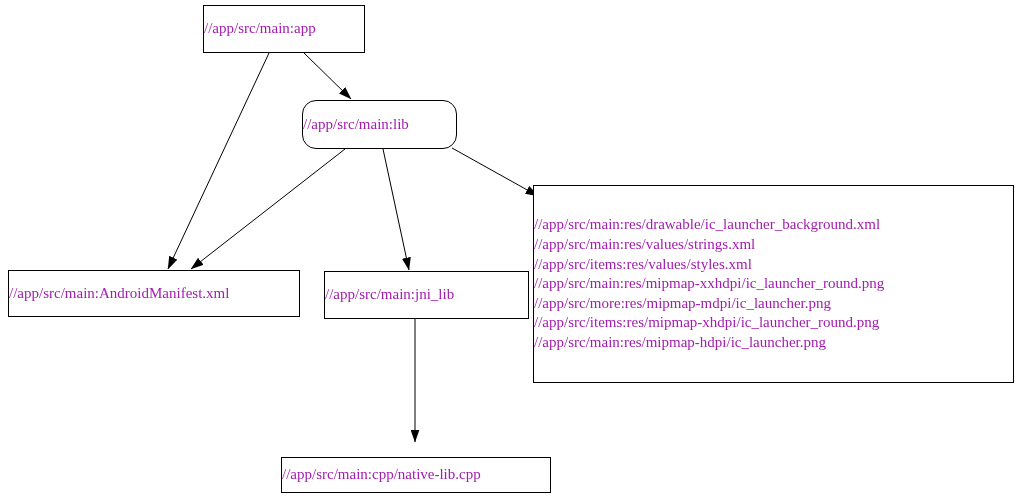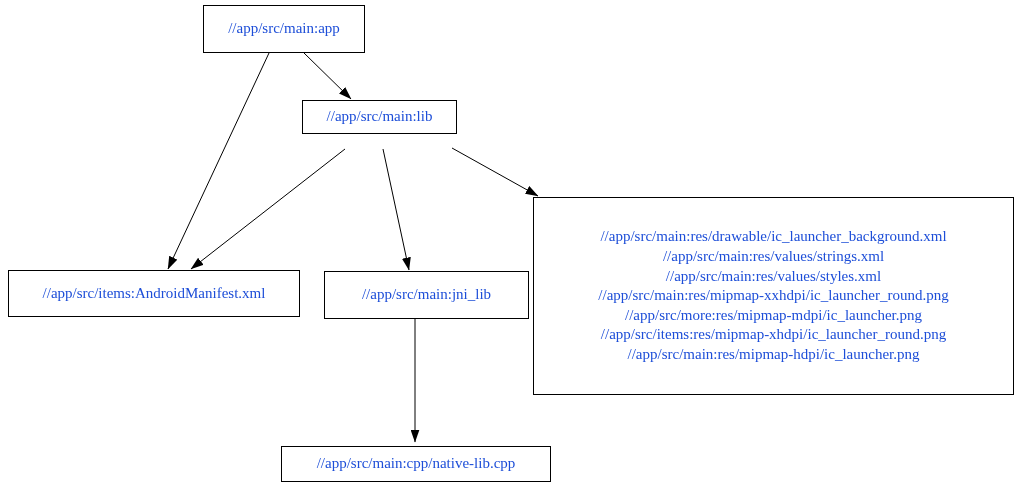--- a/index.html
+++ b/index.html
@@ -28,23 +28,23 @@
     stroke-width: 1;
     fill: none;
   }
   .node {
     position: absolute;
     box-sizing: border-box;
     background: #ffffff;
     border: 1px solid #000000;
     display: flex;
     flex-direction: column;
-    align-items: center;
+    align-items: flex-start;
     justify-content: center;
-    color: #1d4ed8;
+    color: #a21caf;
     font-size: 15px;
     text-align: center;
   }
   .node-line {
     white-space: nowrap;
     line-height: 19.6px;
   }
 </style>
 </head>
 <body>
@@ -59,34 +59,34 @@
   <line x1="304" y1="53" x2="351" y2="99" class="edge-line" marker-end="url(#arrowhead)"></line>
       <line x1="269" y1="53" x2="168" y2="269" class="edge-line" marker-end="url(#arrowhead)"></line>
       <line x1="345" y1="149" x2="191" y2="269" class="edge-line" marker-end="url(#arrowhead)"></line>
       <line x1="383" y1="149" x2="409" y2="270" class="edge-line" marker-end="url(#arrowhead)"></line>
       <line x1="452" y1="148" x2="538" y2="196" class="edge-line" marker-end="url(#arrowhead)"></line>
       <line x1="415" y1="319" x2="415" y2="442" class="edge-line" marker-end="url(#arrowhead)"></line>
     </svg>
 <div class="node" style="left: 203px; top: 5px; width: 162px; height: 48px;">
       <div class="node-line">//app/src/main:app</div>
     </div>
-    <div class="node" style="left: 302px; top: 100px; width: 155px; height: 34px;">
+    <div class="node" style="left: 302px; top: 100px; width: 155px; height: 49px; border-radius: 14px;">
       <div class="node-line">//app/src/main:lib</div>
     </div>
     <div class="node" style="left: 8px; top: 270px; width: 292px; height: 47px;">
-      <div class="node-line">//app/src/items:AndroidManifest.xml</div>
+      <div class="node-line">//app/src/main:AndroidManifest.xml</div>
     </div>
     <div class="node" style="left: 324px; top: 271px; width: 205px; height: 48px;">
       <div class="node-line">//app/src/main:jni_lib</div>
     </div>
-    <div class="node" style="left: 533px; top: 197px; width: 481px; height: 198px;">
+    <div class="node" style="left: 533px; top: 185px; width: 481px; height: 198px;">
       <div class="node-line">//app/src/main:res/drawable/ic_launcher_background.xml</div>
       <div class="node-line">//app/src/main:res/values/strings.xml</div>
-      <div class="node-line">//app/src/main:res/values/styles.xml</div>
+      <div class="node-line">//app/src/items:res/values/styles.xml</div>
       <div class="node-line">//app/src/main:res/mipmap-xxhdpi/ic_launcher_round.png</div>
       <div class="node-line">//app/src/more:res/mipmap-mdpi/ic_launcher.png</div>
       <div class="node-line">//app/src/items:res/mipmap-xhdpi/ic_launcher_round.png</div>
       <div class="node-line">//app/src/main:res/mipmap-hdpi/ic_launcher.png</div>
     </div>
-    <div class="node" style="left: 281px; top: 446px; width: 270px; height: 36px;">
+    <div class="node" style="left: 281px; top: 457px; width: 270px; height: 36px;">
       <div class="node-line">//app/src/main:cpp/native-lib.cpp</div>
     </div>
   </div>
 
 </body></html>

